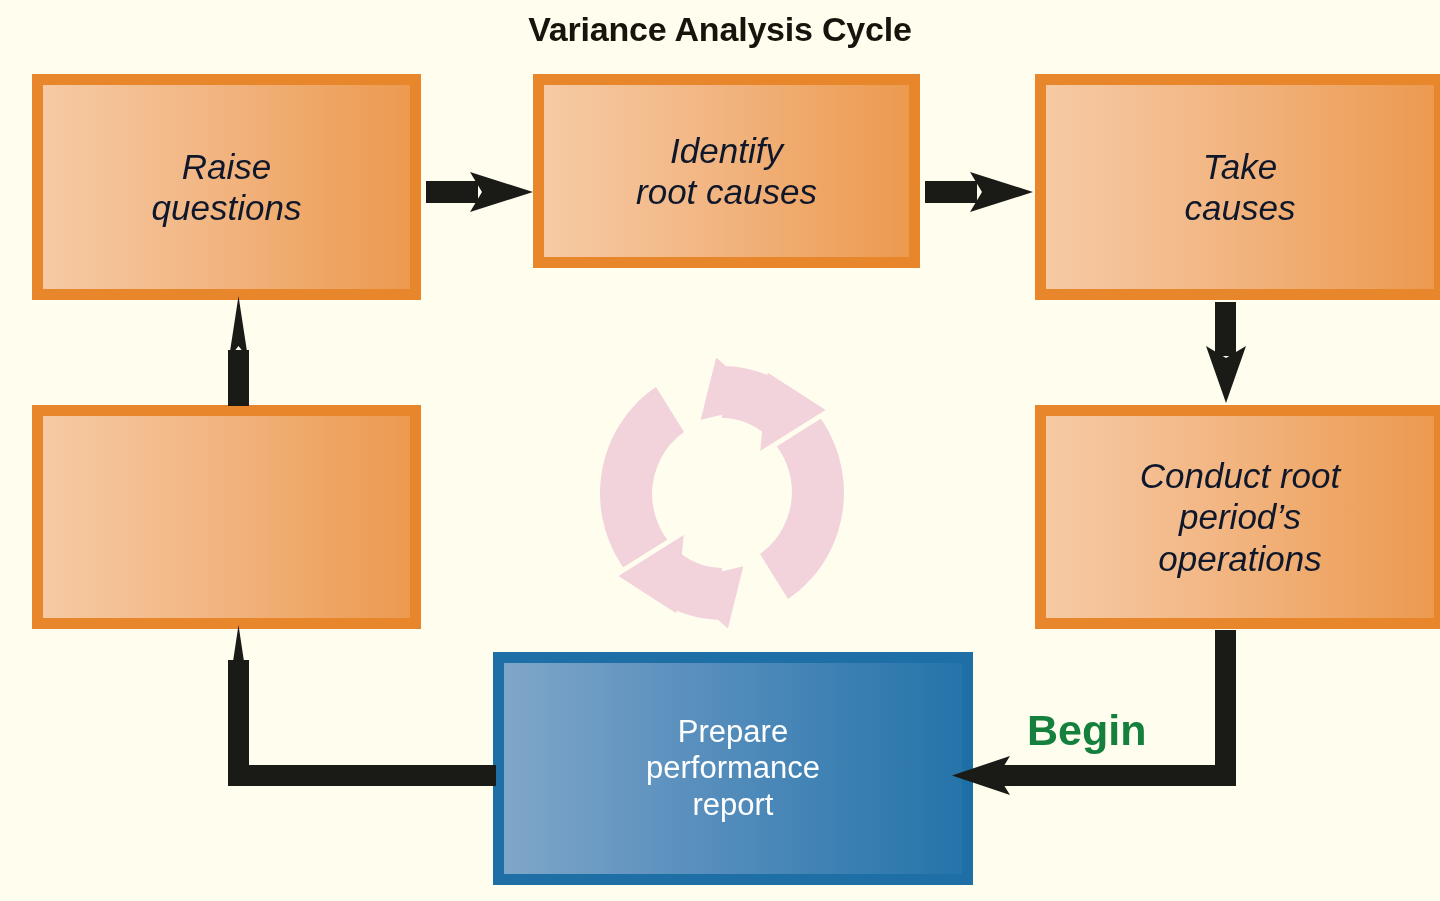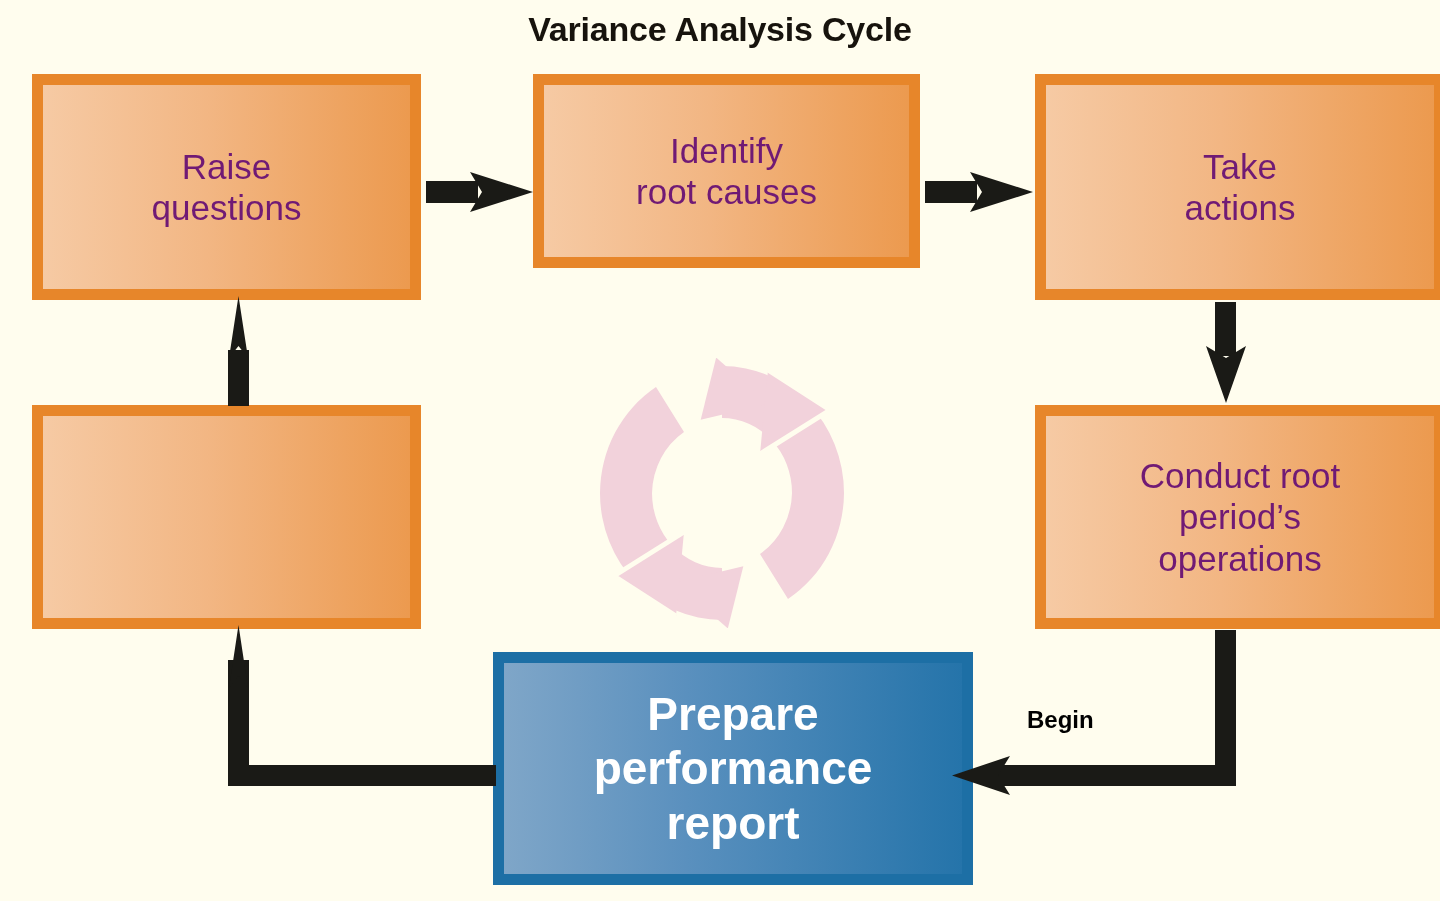--- a/index.html
+++ b/index.html
@@ -64,56 +64,57 @@
   }
 
   
   .pbox.orange {
     background: #E7862A;
   }
   .pbox.orange .inner {
     background: linear-gradient(to right, #F6CAA4 0%, #F2B683 45%, #EC9A4F 100%);
   }
   .pbox.orange .label {
-    color: #701a75;
+    color: #0f172a;
     font-size: 35px;
     font-weight: 400;
+    font-style: italic;
   }
 
   
   .pbox.blue {
     background: #1D6FA5;
   }
   .pbox.blue .inner {
     background: linear-gradient(to right, #7FA6C8 0%, #5A90BE 40%, #2574AA 100%);
   }
   .pbox.blue .label {
     color: #FFFFFF;
-    font-size: 46px;
-    font-weight: bold;
+    font-size: 31px;
+    font-weight: normal;
   }
 
   
   #connectors {
     position: absolute;
     left: 0;
     top: 0;
     width: 1440px;
     height: 901px;
     pointer-events: none;
   }
 
   
   #begin-label {
     position: absolute;
     left: 1027px;
     top: 706px;
-    font-size: 24px;
+    font-size: 43px;
     font-weight: bold;
-    color: #000000;
+    color: #15803d;
   }
 </style>
 </head>
 <body>
 
 <div id="stage">
 
   <div id="title">Variance Analysis Cycle</div>
 
   <svg id="cycle-watermark" viewBox="0 0 260 270" xmlns="http://www.w3.org/2000/svg">
@@ -157,21 +158,21 @@
 
   <div class="pbox orange" style="left:533px; top:74px; width:387px; height:194px;">
     <div class="inner"></div>
     <div class="label">Identify
 root causes</div>
   </div>
 
   <div class="pbox orange" style="left:1035px; top:74px; width:410px; height:226px;">
     <div class="inner"></div>
     <div class="label">Take
-actions</div>
+causes</div>
   </div>
 
   <div class="pbox orange" style="left:1035px; top:405px; width:410px; height:224px;">
     <div class="inner"></div>
     <div class="label">Conduct root
 period’s
 operations</div>
   </div>
 
   <div class="pbox orange" style="left:32px; top:405px; width:389px; height:224px;">

